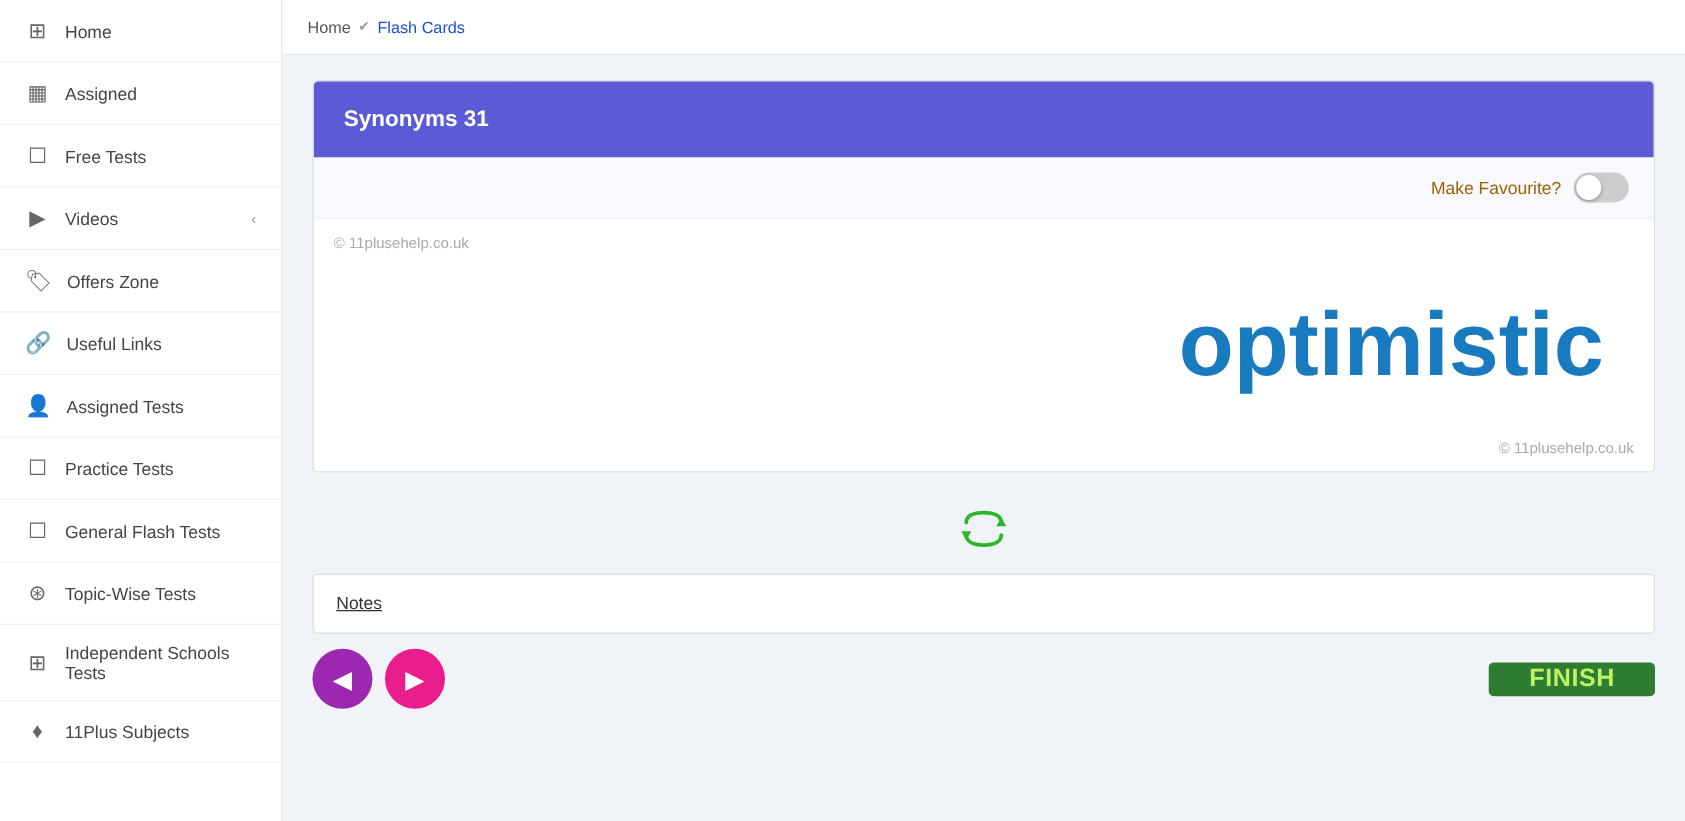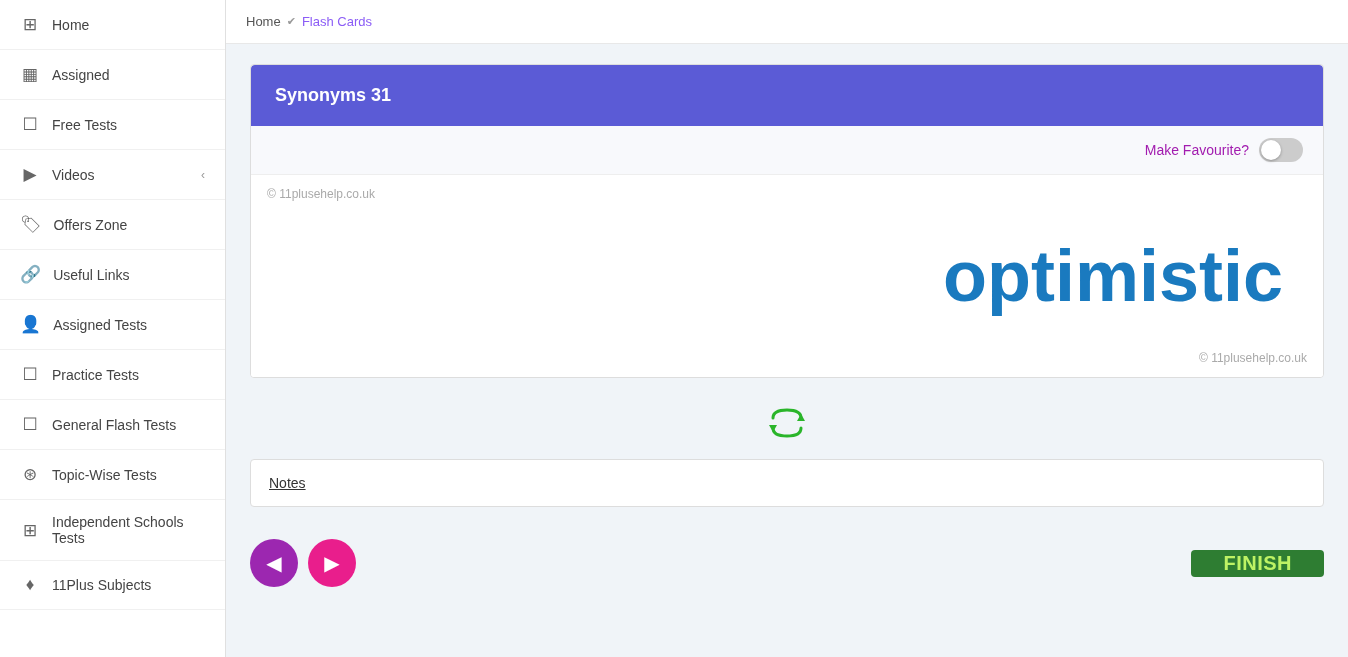--- a/index.html
+++ b/index.html
@@ -47,21 +47,21 @@
       padding: 14px 20px;
       font-size: 13px;
       color: #555;
       border-bottom: 1px solid #e8e8e8;
       display: flex;
       align-items: center;
       gap: 6px;
     }
     .breadcrumb a { color: #555; text-decoration: none; }
     .breadcrumb .sep { color: #999; font-size: 11px; }
-    .breadcrumb .current { color: #8b5cf6; }
+    .breadcrumb .current { color: #1d4ed8; }
 
     
     .content {
       padding: 20px 24px;
       flex: 1;
     }
 
     
     .title-bar {
       background: #5b5bd6;
@@ -85,21 +85,21 @@
     
     .favourite-row {
       display: flex;
       justify-content: flex-end;
       align-items: center;
       padding: 12px 20px;
       background: #f8f9fc;
       border-bottom: 1px solid #eee;
       gap: 10px;
     }
-    .favourite-label { font-size: 14px; color: #a21caf; }
+    .favourite-label { font-size: 14px; color: #a16207; }
 
     
     .toggle-switch {
       width: 44px;
       height: 24px;
       background: #ccc;
       border-radius: 12px;
       position: relative;
       cursor: pointer;
     }
@@ -157,21 +157,21 @@
       font-size: 28px;
       color: #2ab52a;
     }
 
     
     .notes-container {
       background: #fff;
       border: 1px solid #ddd;
       border-radius: 4px;
       padding: 14px 18px;
-      margin-bottom: 24px;
+      margin-bottom: 4px;
     }
     .notes-link {
       color: #333;
       font-size: 14px;
       text-decoration: underline;
       cursor: pointer;
     }
 
     
     .nav-row {

